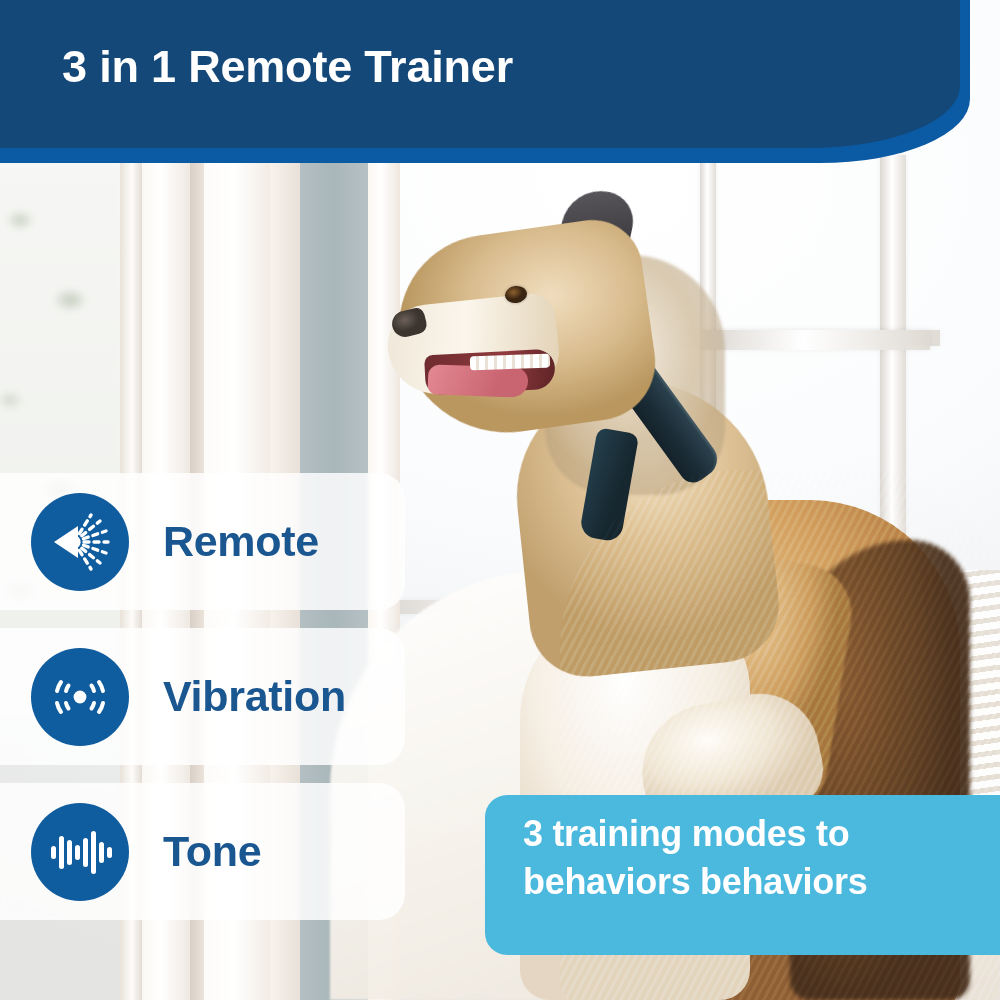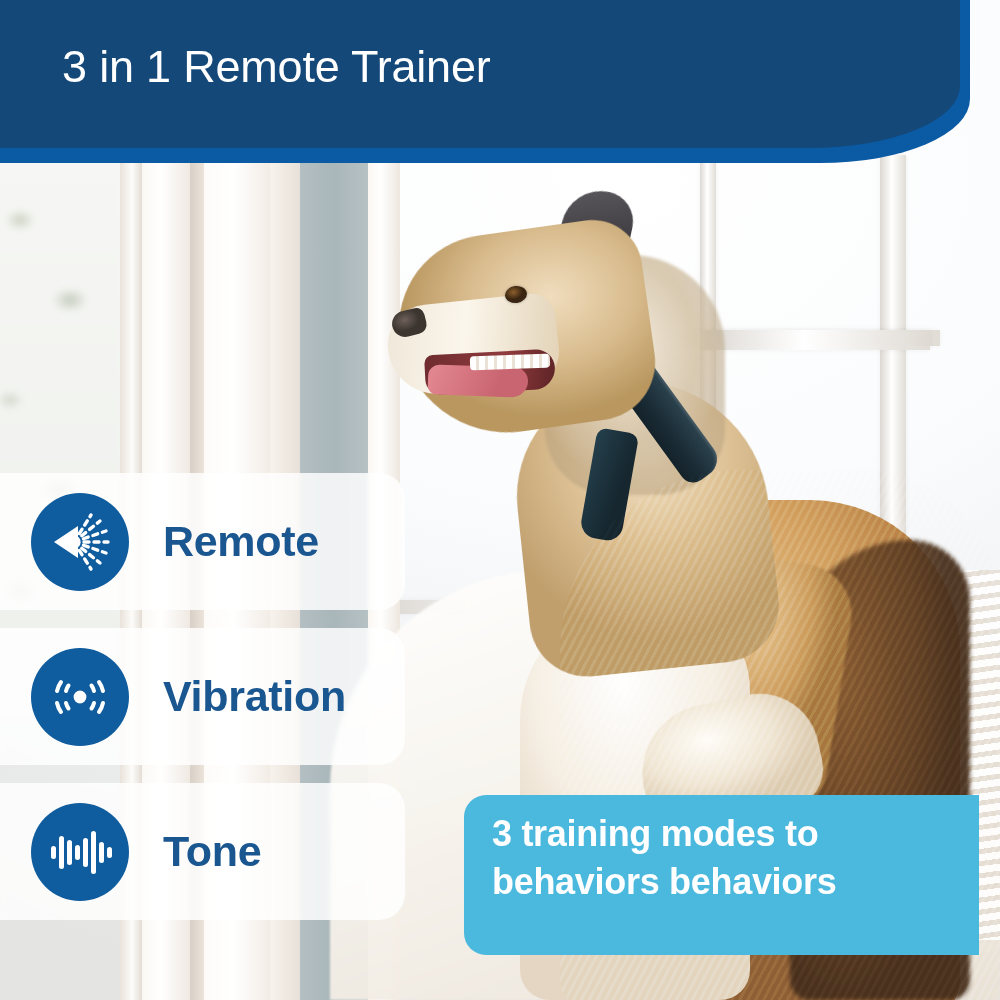--- a/index.html
+++ b/index.html
@@ -242,21 +242,21 @@
   .banner-dark {
     position: absolute; left: -40px; top: 0;
     width: 1000px; height: 148px;
     background: #144878;
     border-bottom-right-radius: 150px 62px;
   }
   .banner-title {
     position: absolute; left: 62px; top: 41px;
     color: #ffffff;
     font-size: 45px;
-    font-weight: normal;
+    font-weight: bold;
     letter-spacing: -.2px;
     white-space: nowrap;
   }
 
   
   .pill {
     position: absolute;
     left: 0;
     width: 405px; height: 137px;
     background: rgba(255,255,255,.82);
@@ -282,27 +282,27 @@
     color: #1a5690;
     font-size: 43px;
     font-weight: bold;
     letter-spacing: -.3px;
     white-space: nowrap;
   }
 
   
   .caption {
     position: absolute;
-    left: 464px; top: 795px;
+    left: 485px; top: 795px;
     width: 515px; height: 160px;
     background: #4bb8de;
     border-top-left-radius: 22px;
     border-bottom-left-radius: 22px;
     box-sizing: border-box;
-    padding: 15px 20px 0 28px;
+    padding: 15px 20px 0 38px;
   }
   .caption-line {
     color: #ffffff;
     font-size: 36px;
     font-weight: bold;
     line-height: 48px;
     letter-spacing: -.3px;
     white-space: nowrap;
   }
 </style>

